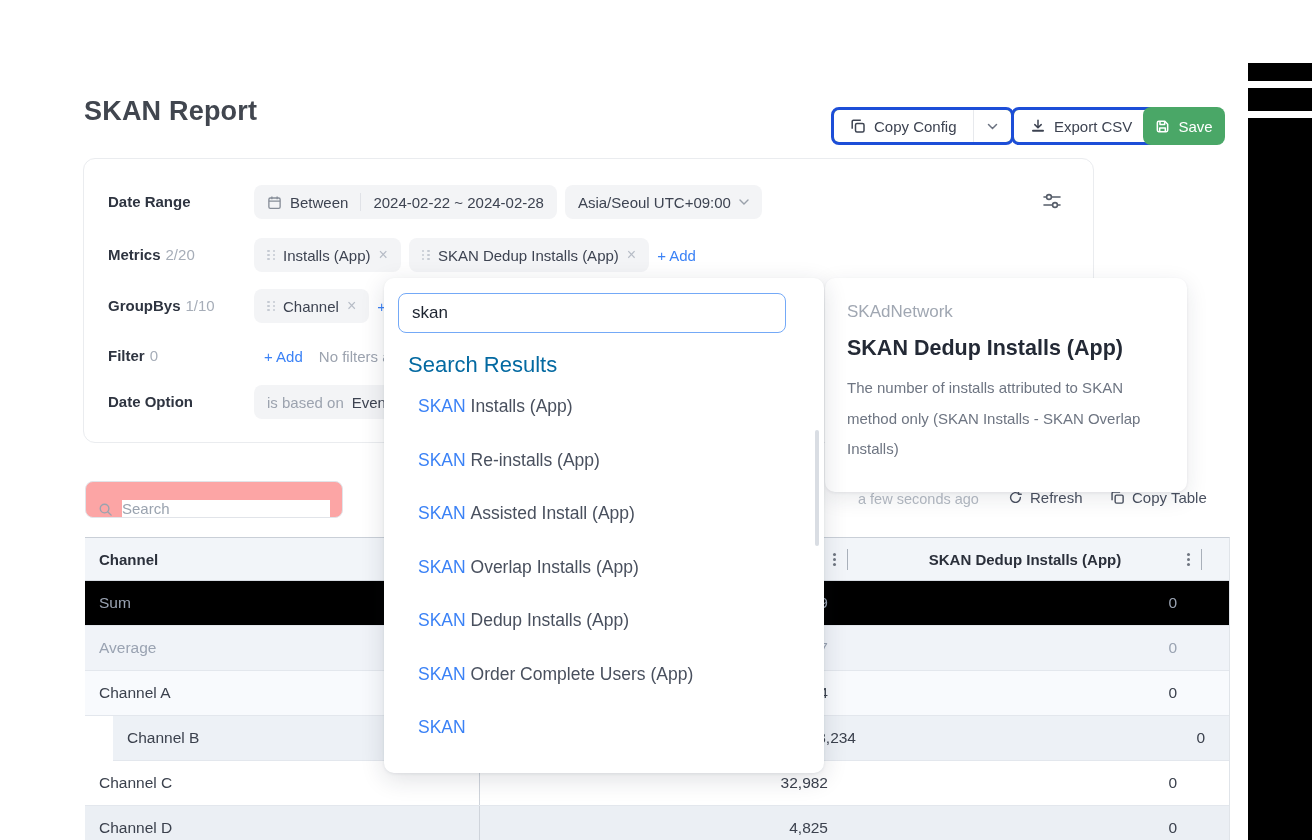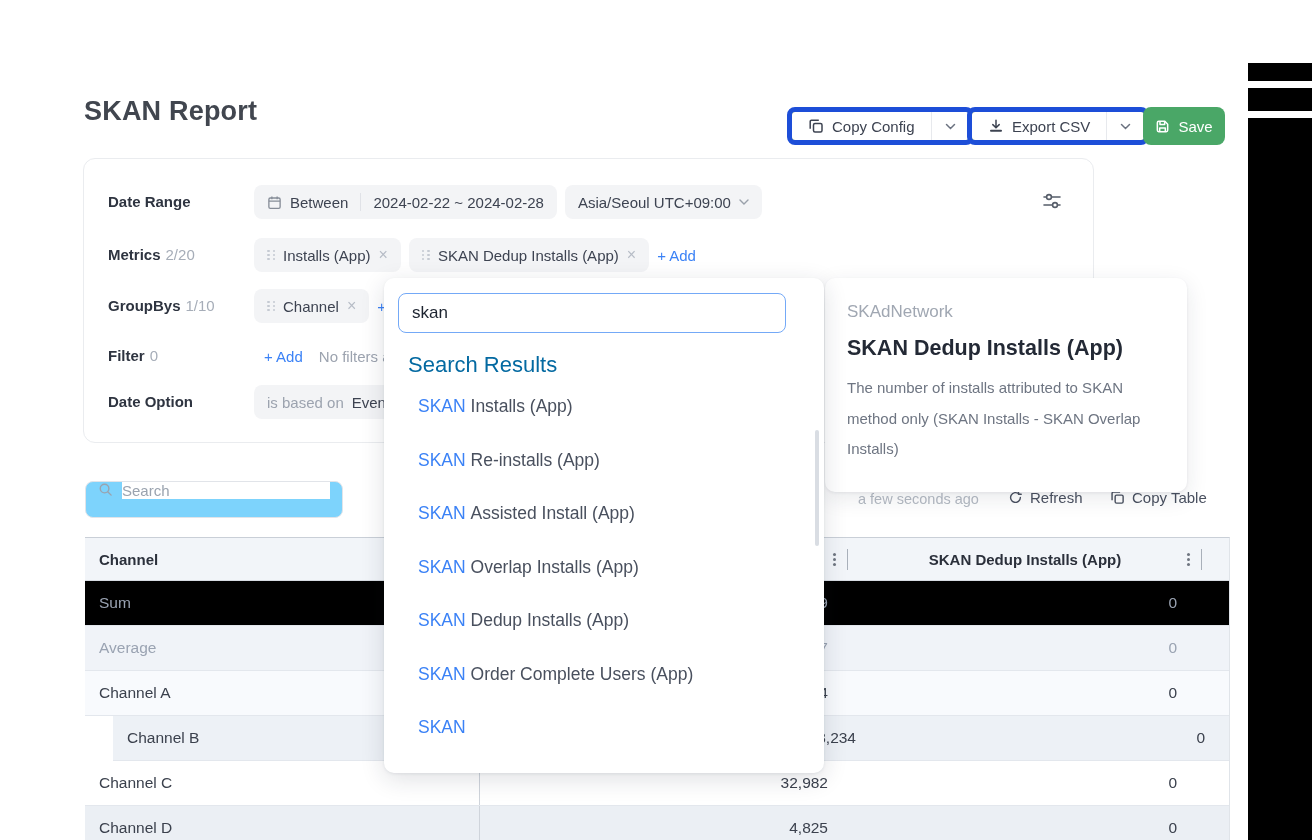--- a/index.html
+++ b/index.html
@@ -1,21 +1,21 @@
 <!DOCTYPE html>
 <html><head>
 <meta charset="utf-8">
 <style>
   * { margin:0; padding:0; box-sizing:border-box; }
   body { background:#fff; font-family:"Liberation Sans", sans-serif; }
   .stage { position:relative; width:1312px; height:840px; background:#fff; overflow:hidden; }
 
   
   .page-title { position:absolute; left:84px; top:96px; font-size:27px; font-weight:700; color:#41464f; letter-spacing:.2px; }
-  .btn-group { position:absolute; top:107px; height:38px; display:flex; border:5px solid #1d4ed8; border-radius:8px; background:#14532d; overflow:hidden; }
+  .btn-group { position:absolute; top:107px; height:38px; display:flex; border:3px solid #1d4ed8; border-radius:8px; background:#14532d; overflow:hidden;margin-left:44px; }
   .btn-group button { border:0; background:#fff; height:100%; display:flex; align-items:center; gap:8px; font-size:15px; color:#3d4351; cursor:pointer; font-family:inherit; }
   .btn-main { padding:0 16px; }
   .btn-caret { width:38px; justify-content:center; border-left:1px solid #e7e9ed !important; }
   .g-copy { left:787px; } .g-export { left:967px; }
   .btn-save { position:absolute; left:1143px; top:107px; height:38px; width:82px; border:0; border-radius:8px; background:#4aa767; color:#fff; font-size:15px; display:flex; align-items:center; justify-content:center; gap:8px; cursor:pointer; font-family:inherit; }
 
   
   .filter-card { position:absolute; left:83px; top:158px; width:1011px; height:285px; border:1px solid #eaecef; border-radius:12px; background:#fff; }
   .flabel { position:absolute; left:24px; font-size:15px; font-weight:700; color:#2e3440; white-space:nowrap; }
   .fcount { font-weight:400; color:#a6adb8; margin-left:5px; }
@@ -26,21 +26,21 @@
   .drag { display:flex; gap:3px; align-items:center; height:10px; }
   .drag i { display:block; width:2.5px; height:2.5px; border-radius:50%; background:#c5cad2; box-shadow:0 -4px 0 #c5cad2, 0 4px 0 #c5cad2; }
   .add-link { color:#3b82f6; font-size:15px; cursor:pointer; background:none; border:0; font-family:inherit; padding:0; }
   .muted { color:#9ca3af; font-size:15px; }
   .tune-btn { position:absolute; right:28px; top:30px; width:24px; height:24px; border:0; background:none; cursor:pointer; padding:0; }
 
   
   .updated { position:absolute; left:858px; top:491px; font-size:14.5px; color:#b4bac3; }
   .meta-act { position:absolute; top:489px; display:flex; gap:7px; align-items:center; font-size:15px; color:#4a5160; background:none; border:0; cursor:pointer; font-family:inherit; }
   .act-refresh { left:1008px; } .act-copytable { left:1110px; }
-  .tbl-search { position:absolute; left:85px; top:481px; width:258px; height:37px; border:1px solid #e1e4e9; border-radius:8px; display:flex; align-items:flex-start; padding:0 12px; gap:9px; background:#7dd3fc; }
+  .tbl-search { position:absolute; left:85px; top:481px; width:258px; height:37px; border:1px solid #e1e4e9; border-radius:8px; display:flex; align-items:flex-end; padding:0 12px; gap:9px; background:#fca5a5; }
   .tbl-search input { border:0; outline:none; flex:1; font-size:15px; color:#3d4351; font-family:inherit; }
   .tbl-search input::placeholder { color:#9aa3af; }
 
   
   .rtable { position:absolute; left:85px; top:537px; width:1145px; border-top:1px solid #c9cfd7; border-right:1px solid #e0e4e9; }
   .thead, .trow { display:grid; grid-template-columns:395px 368px 354px 1fr; }
   .thead { height:43px; background:#f2f5f9; border-bottom:1px solid #d7dce2; }
   .hcell { position:relative; display:flex; align-items:center; font-size:15px; font-weight:700; color:#2b303b; }
   .hc-channel { padding-left:14px; }
   .hc-mid, .hc-skan { justify-content:center; }

